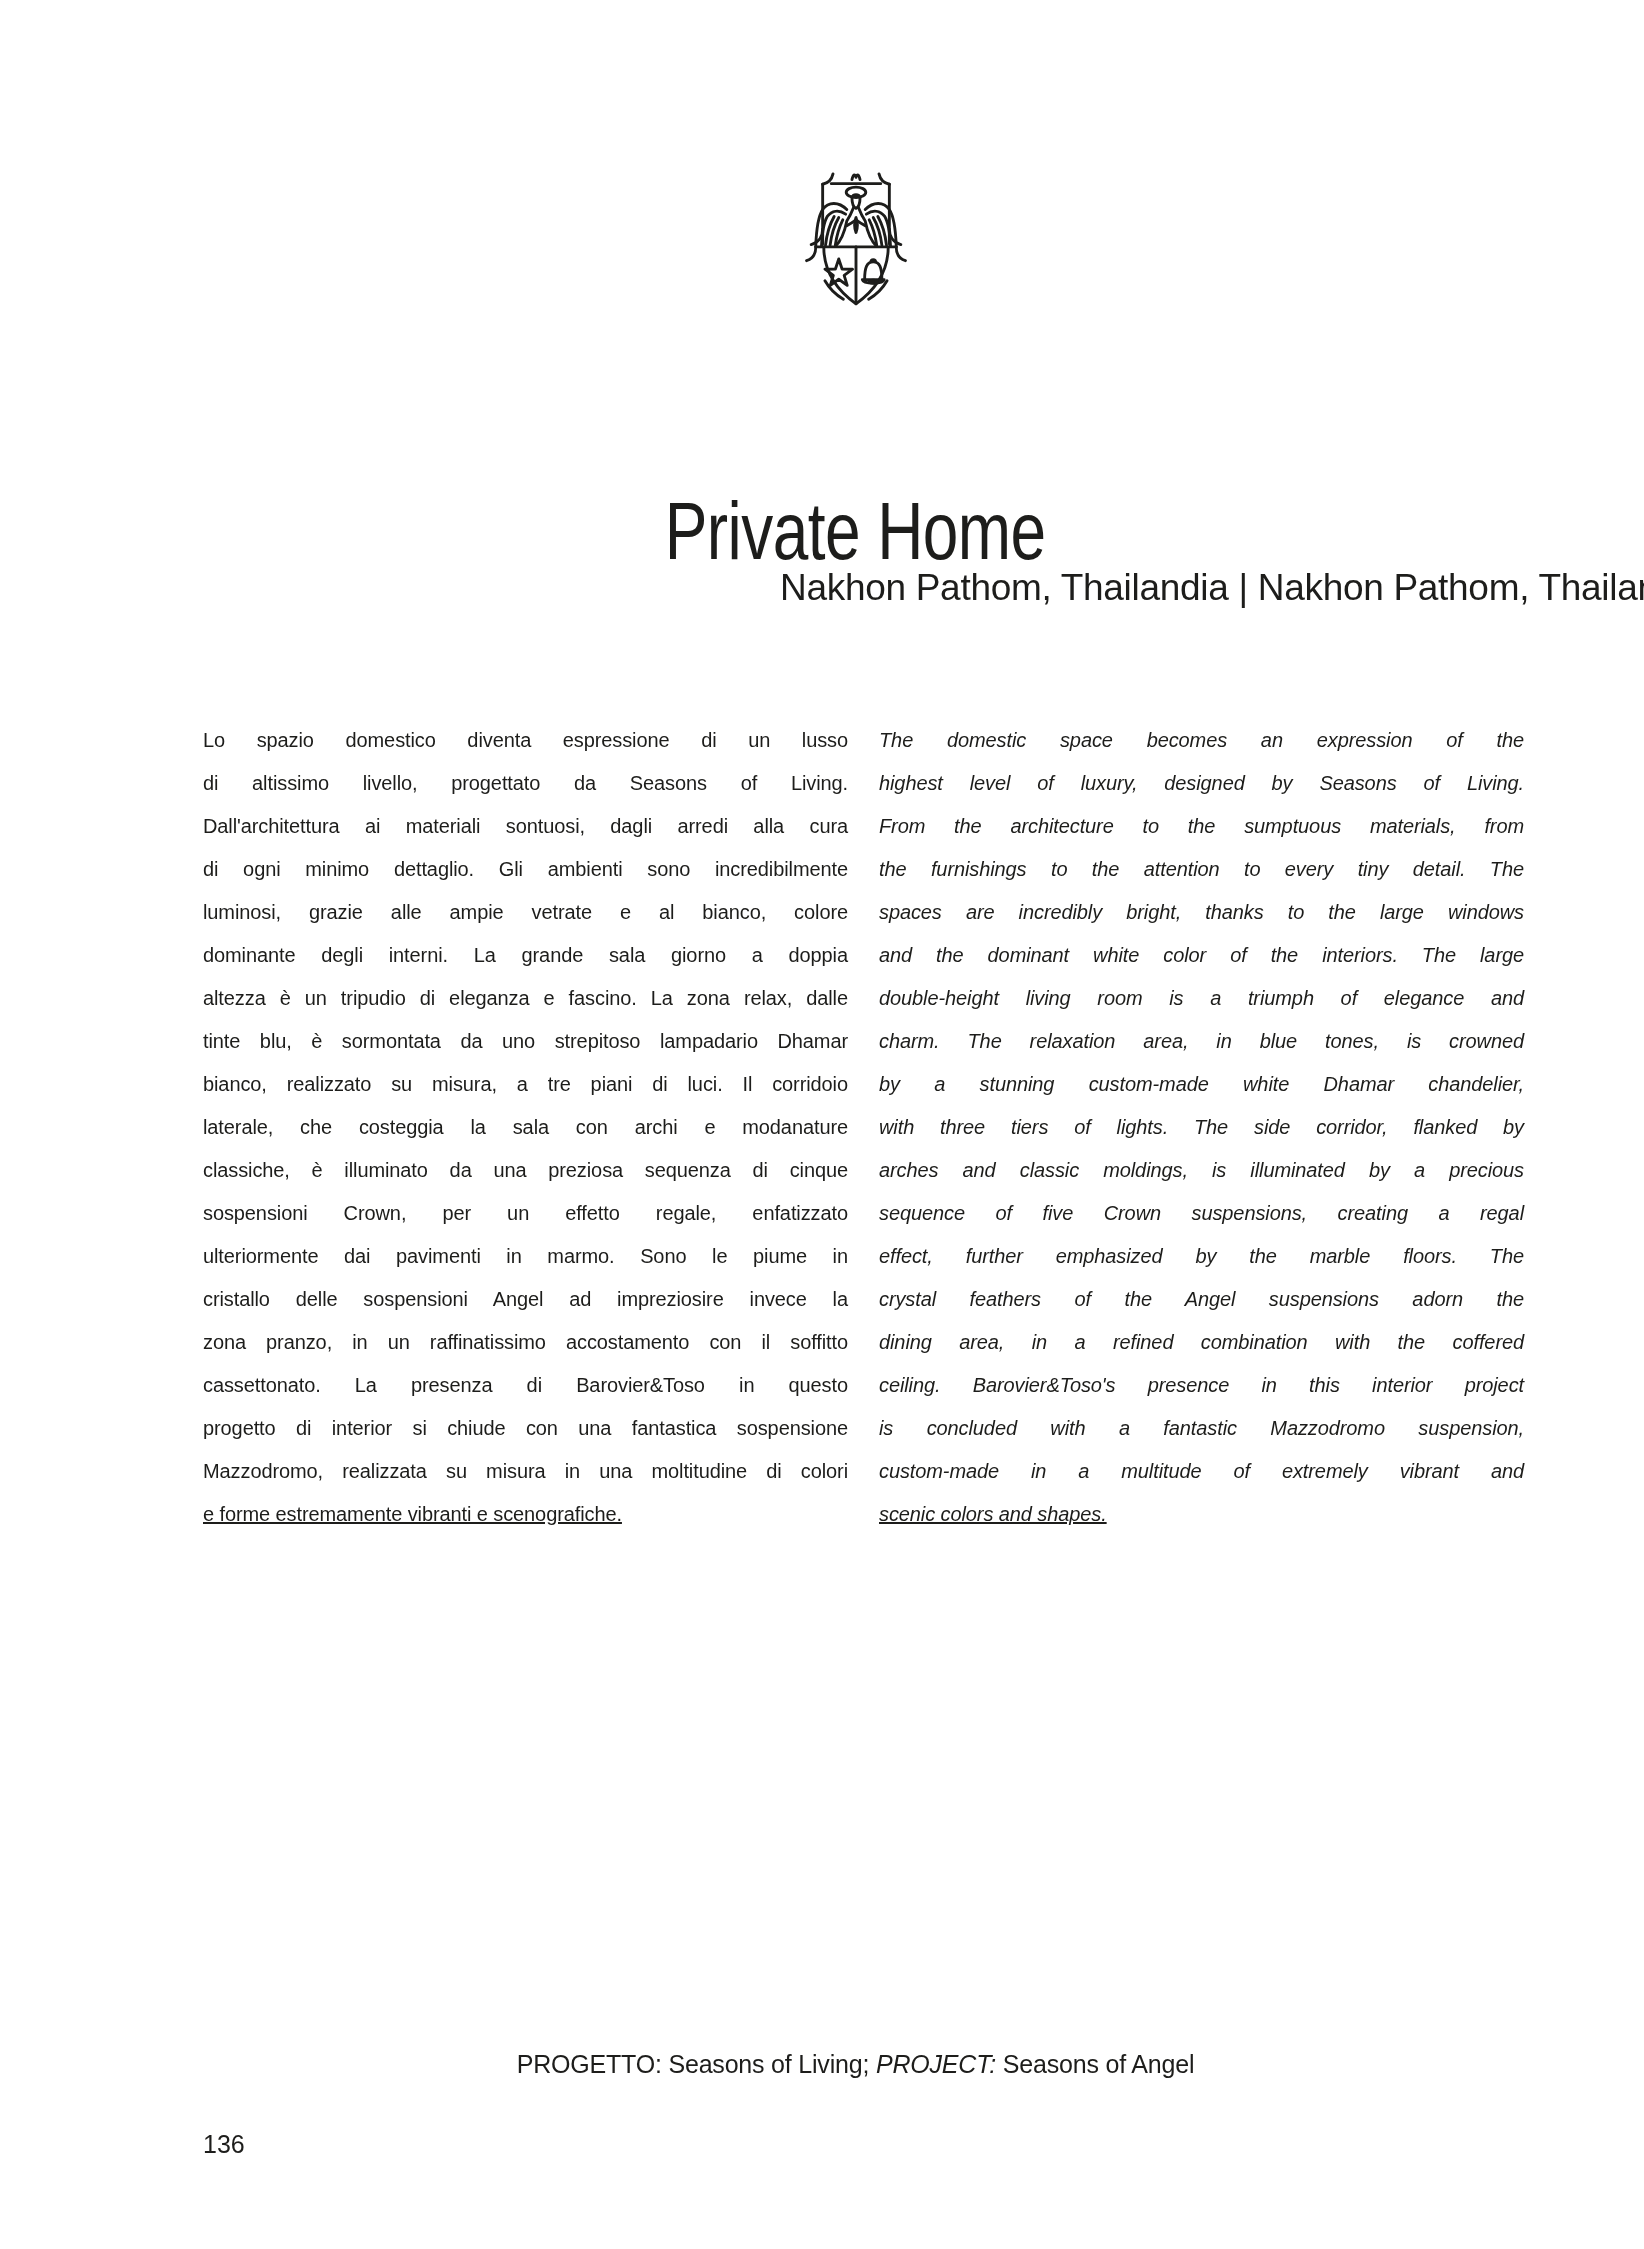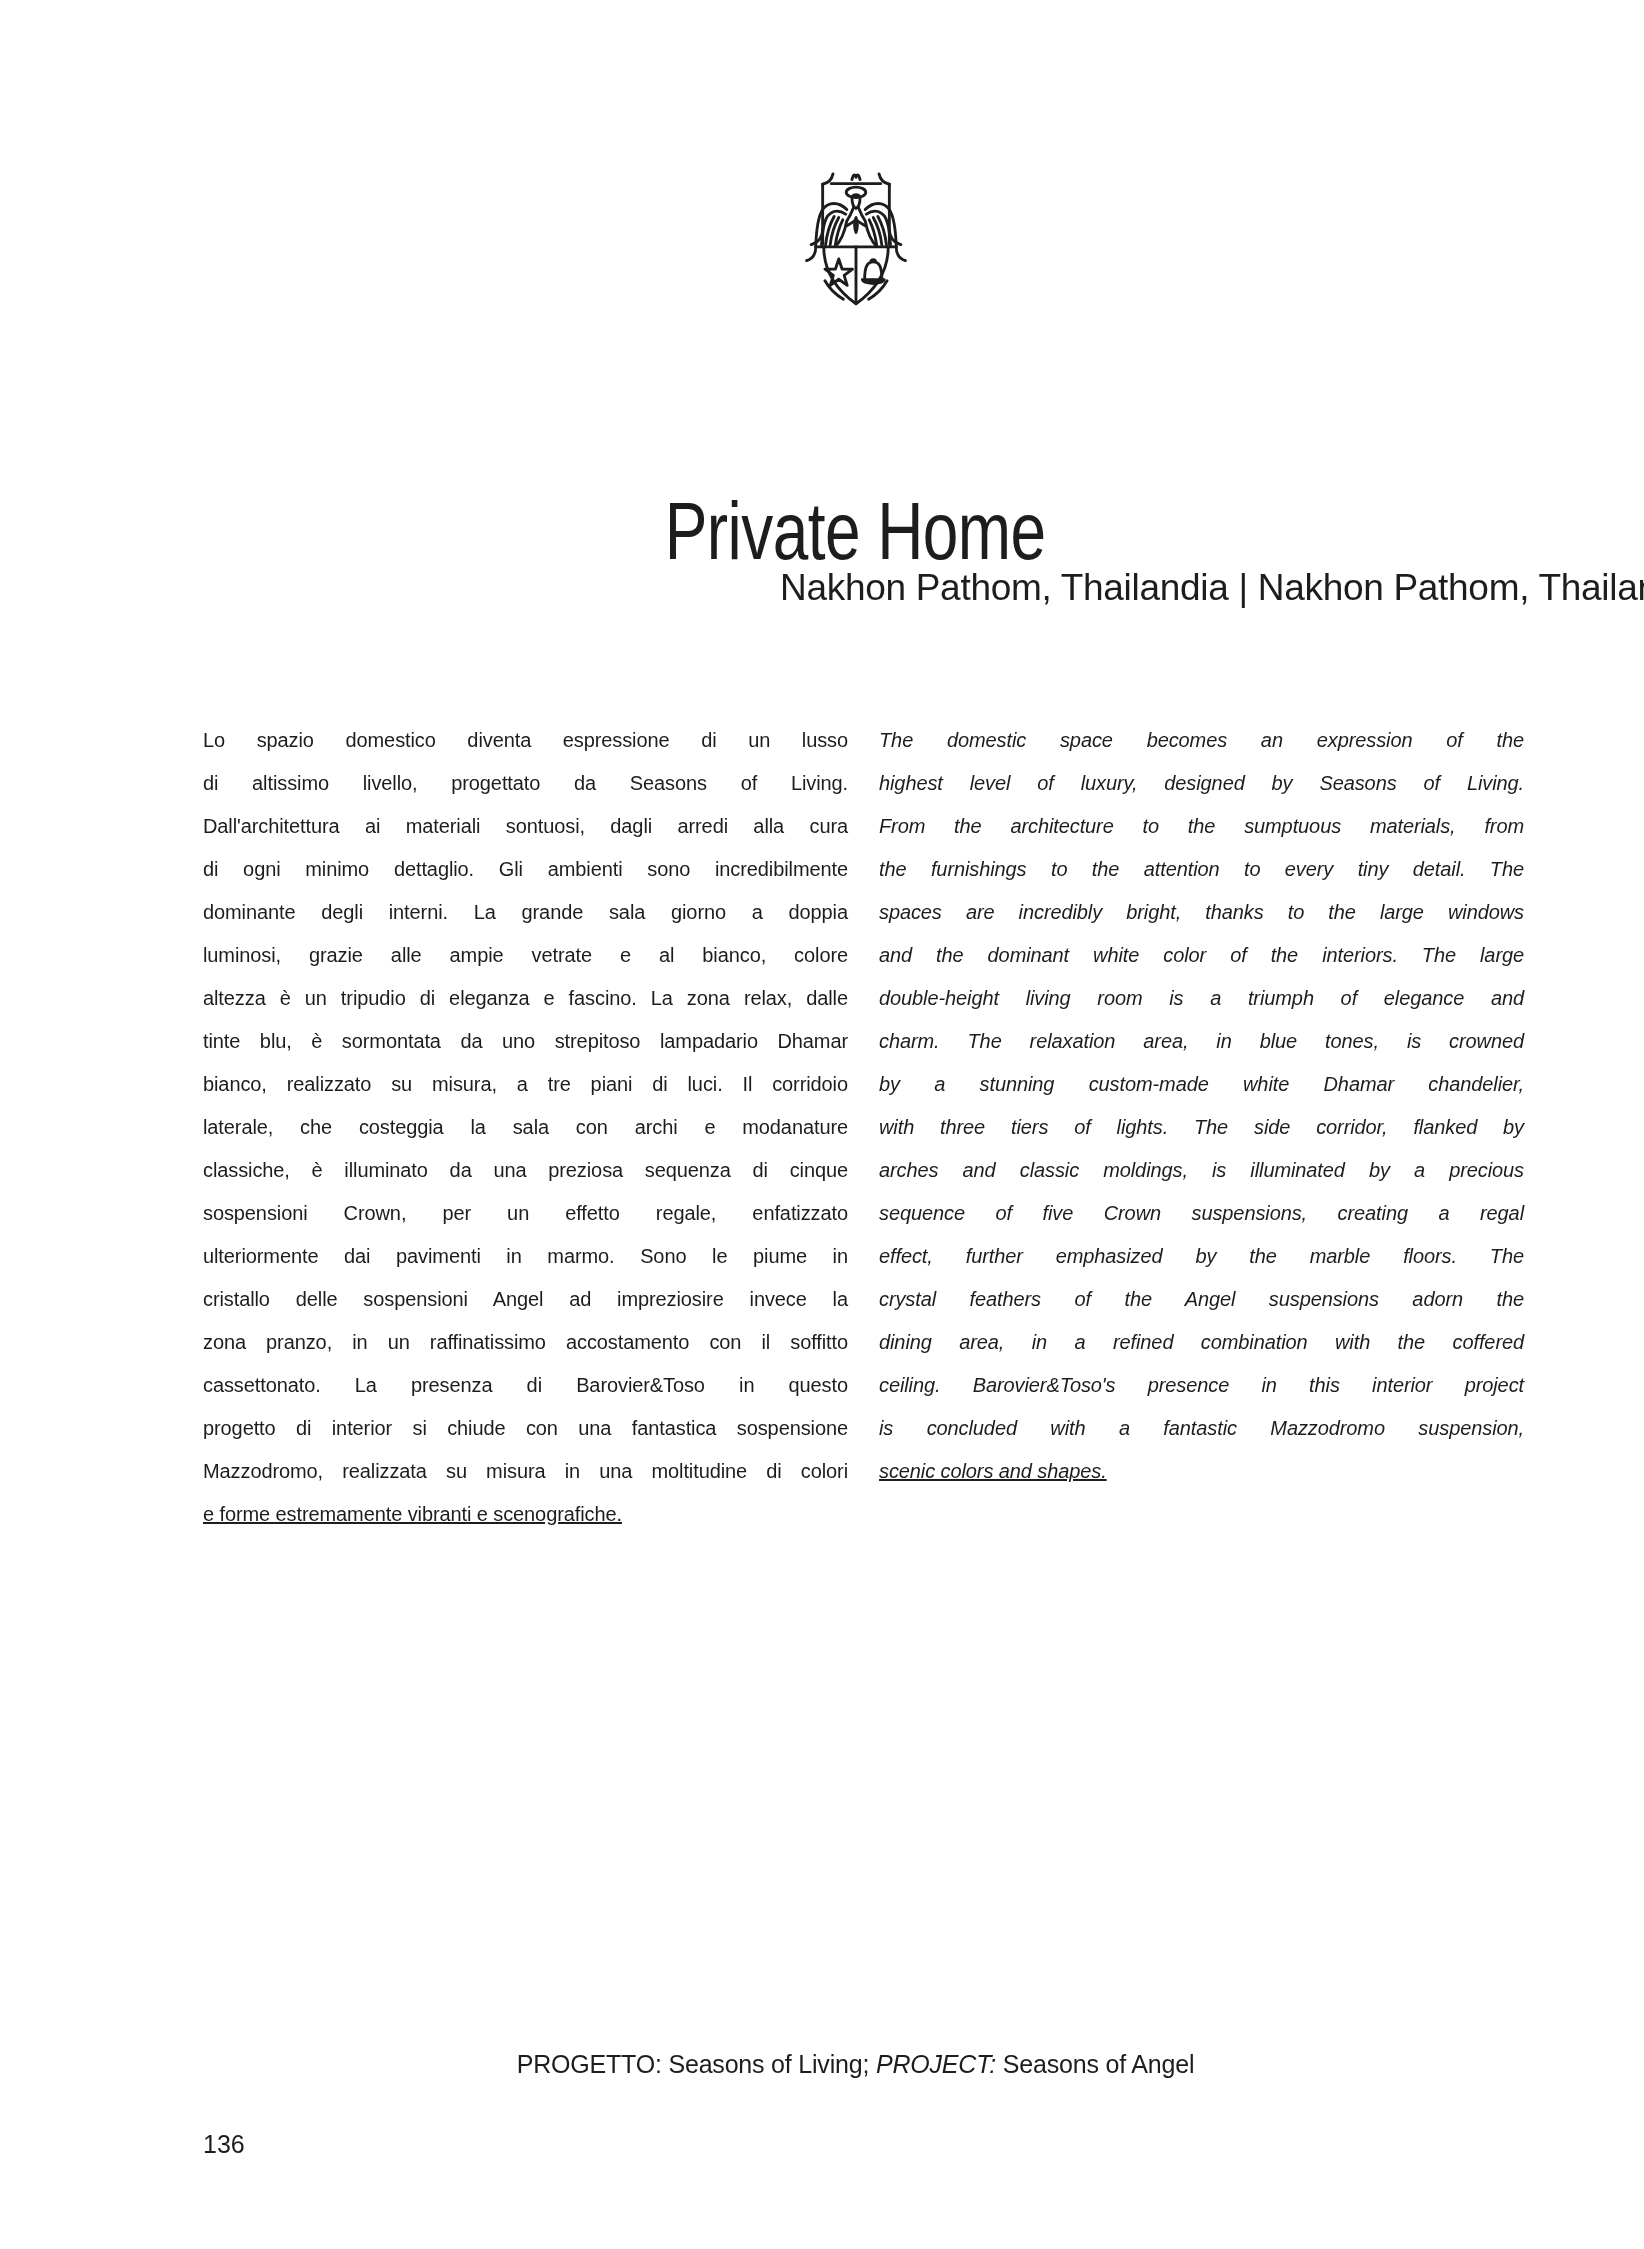--- a/index.html
+++ b/index.html
@@ -106,22 +106,22 @@
   <h1 class="title"><span class="title-inner">Private Home</span></h1>
 
   <div class="subtitle">Nakhon Pathom, Thailandia | Nakhon Pathom, Thailand</div>
 
   <div class="columns">
     <div class="col it">
         <div class="line">Lo spazio domestico diventa espressione di un lusso</div>
         <div class="line">di altissimo livello, progettato da Seasons of Living.</div>
         <div class="line">Dall'architettura ai materiali sontuosi, dagli arredi alla cura</div>
         <div class="line">di ogni minimo dettaglio. Gli ambienti sono incredibilmente</div>
+        <div class="line">luminosi, grazie alle ampie vetrate e al bianco, colore</div>
         <div class="line">dominante degli interni. La grande sala giorno a doppia</div>
-        <div class="line">luminosi, grazie alle ampie vetrate e al bianco, colore</div>
         <div class="line">altezza è un tripudio di eleganza e fascino. La zona relax, dalle</div>
         <div class="line">tinte blu, è sormontata da uno strepitoso lampadario Dhamar</div>
         <div class="line">bianco, realizzato su misura, a tre piani di luci. Il corridoio</div>
         <div class="line">laterale, che costeggia la sala con archi e modanature</div>
         <div class="line">classiche, è illuminato da una preziosa sequenza di cinque</div>
         <div class="line">sospensioni Crown, per un effetto regale, enfatizzato</div>
         <div class="line">ulteriormente dai pavimenti in marmo. Sono le piume in</div>
         <div class="line">cristallo delle sospensioni Angel ad impreziosire invece la</div>
         <div class="line">zona pranzo, in un raffinatissimo accostamento con il soffitto</div>
         <div class="line">cassettonato. La presenza di Barovier&amp;Toso in questo</div>
@@ -140,20 +140,21 @@
         <div class="line">charm. The relaxation area, in blue tones, is crowned</div>
         <div class="line">by a stunning custom-made white Dhamar chandelier,</div>
         <div class="line">with three tiers of lights. The side corridor, flanked by</div>
         <div class="line">arches and classic moldings, is illuminated by a precious</div>
         <div class="line">sequence of five Crown suspensions, creating a regal</div>
         <div class="line">effect, further emphasized by the marble floors. The</div>
         <div class="line">crystal feathers of the Angel suspensions adorn the</div>
         <div class="line">dining area, in a refined combination with the coffered</div>
         <div class="line">ceiling. Barovier&amp;Toso's presence in this interior project</div>
         <div class="line">is concluded with a fantastic Mazzodromo suspension,</div>
+        <div class="line">custom-made in a multitude of extremely vibrant and</div>
         <div class="line last">scenic colors and shapes.</div>
       </div>
   </div>
 
   <div class="caption"><span>PROGETTO: Seasons of Living; </span><span class="proj">PROJECT:</span><span> Seasons of Angel</span></div>
 
   <div class="page-number">136</div>
 
 </div>
 

